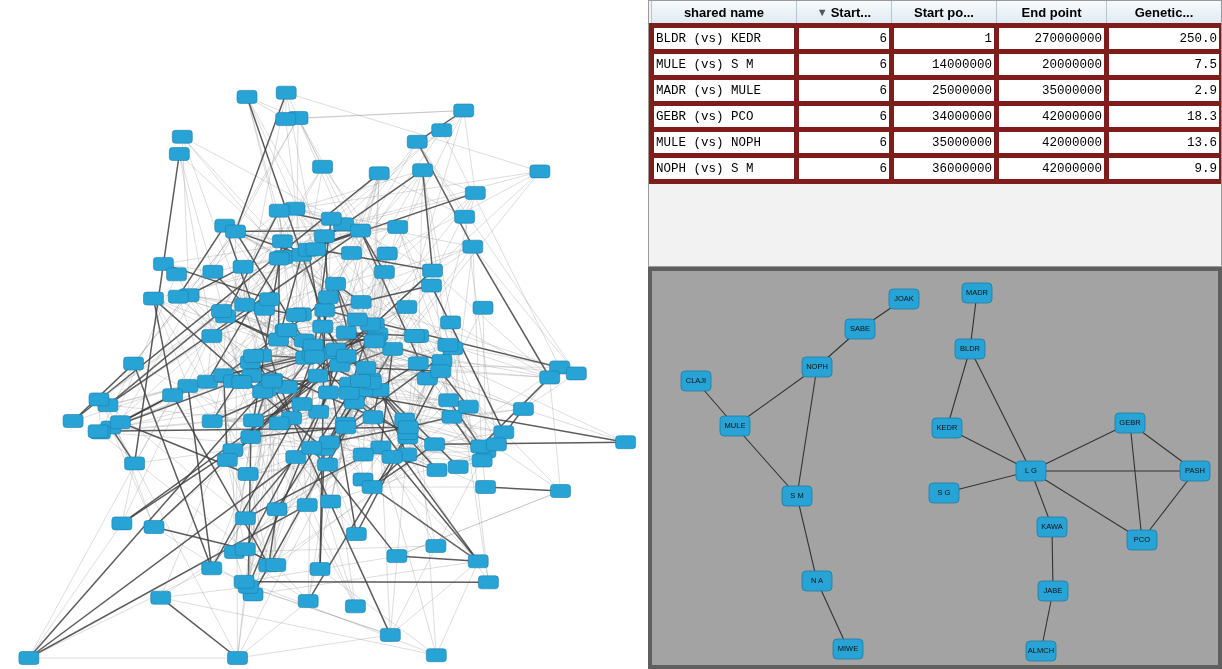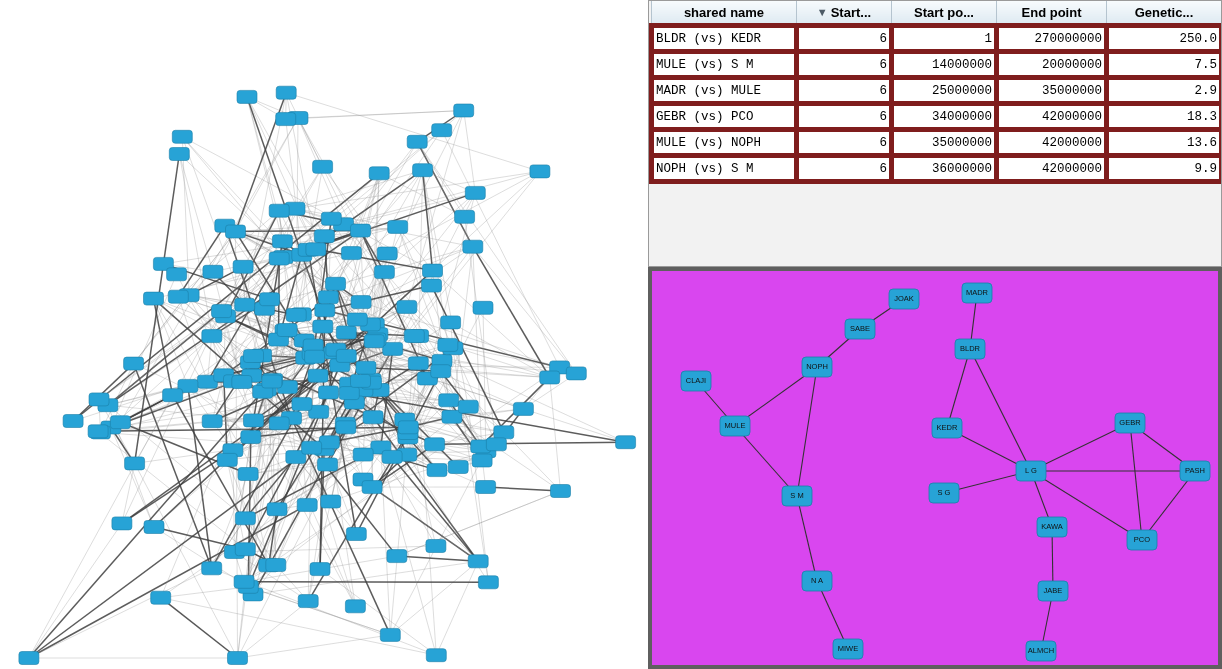--- a/index.html
+++ b/index.html
@@ -90,21 +90,21 @@
     justify-content: center;
   }
 
   
   #small-network {
     position: absolute;
     left: 0;
     top: 267px;
     width: 574px;
     height: 402px;
-    background: #d946ef;
+    background: #a3a3a3;
     border: 4px solid #5f5f5f;
     box-sizing: border-box;
     overflow: hidden;
   }
   #small-network svg { display: block; }
 
   .nodelabel {
     font-family: "Liberation Sans", sans-serif;
     font-size: 7px;
     fill: #111111;

